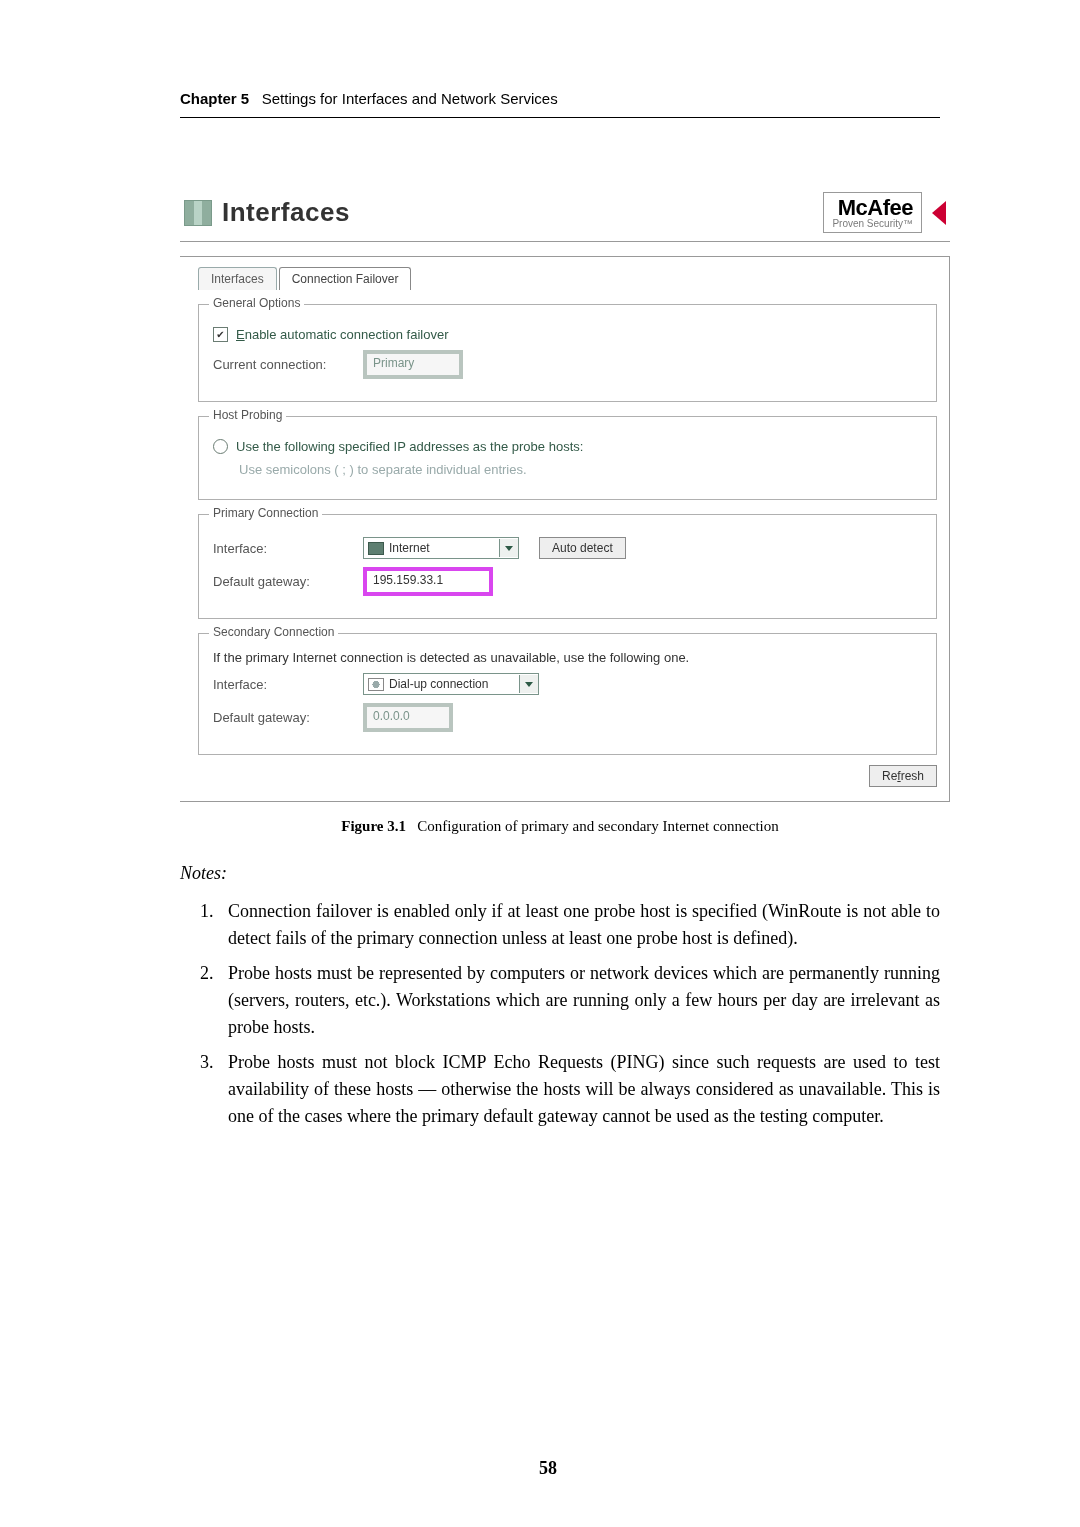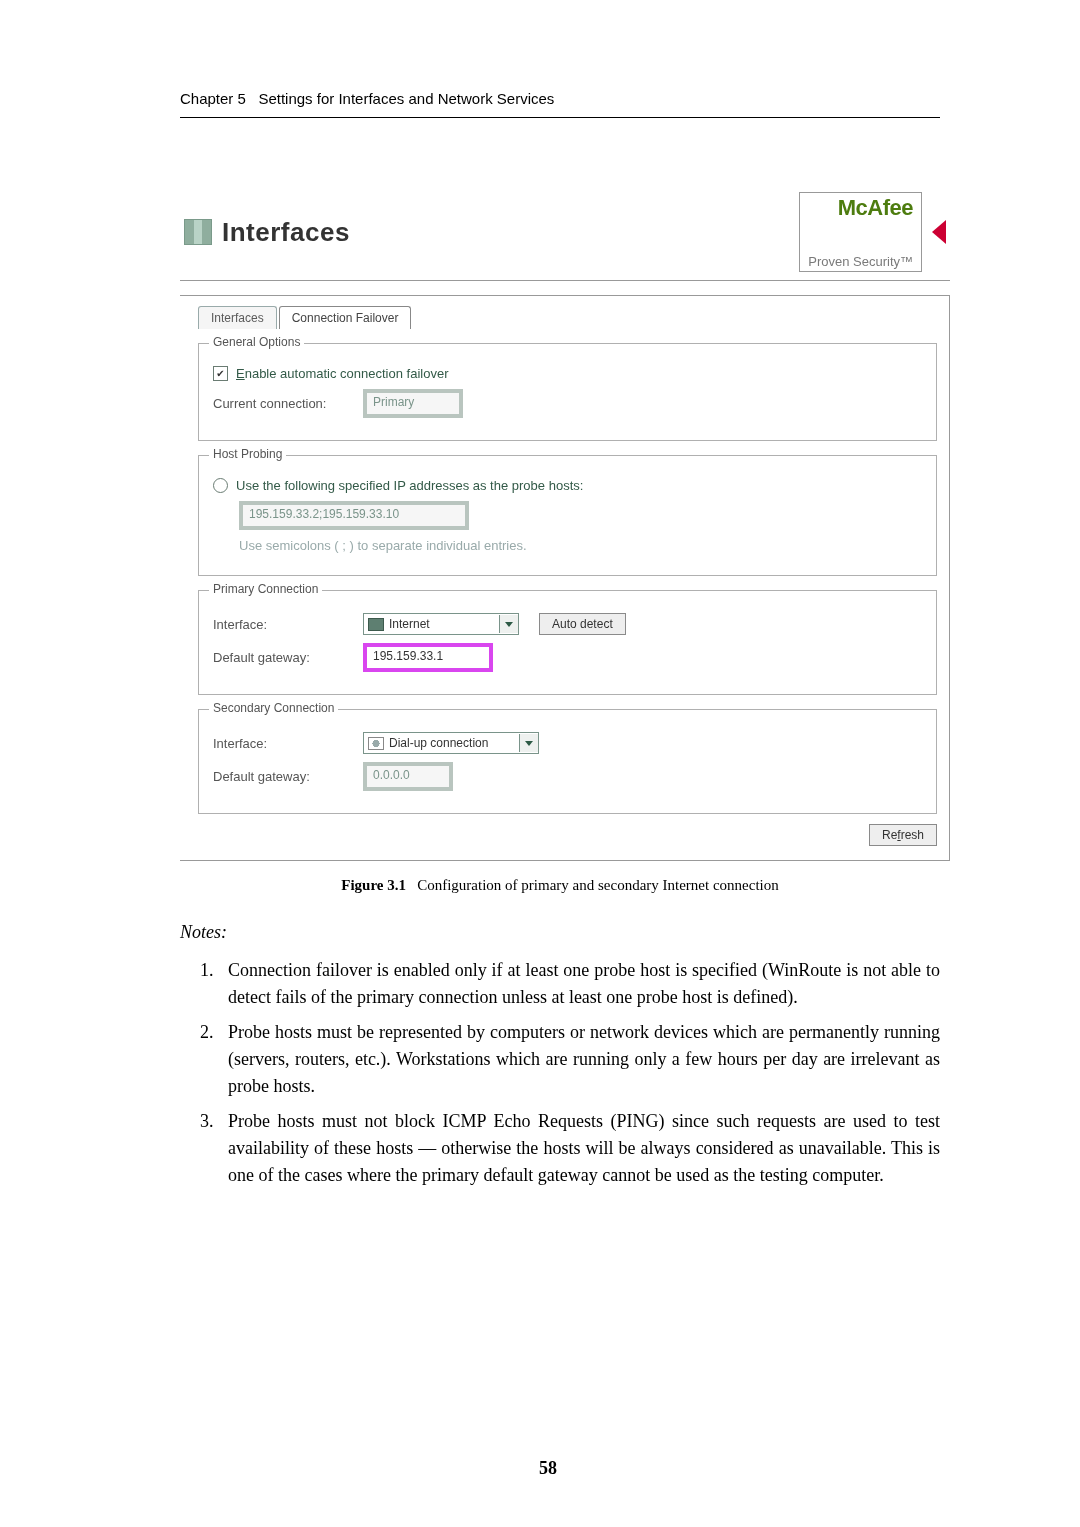--- a/index.html
+++ b/index.html
@@ -13,21 +13,21 @@
     min-height: 1527px;
     padding: 90px 140px 60px 180px;
     box-sizing: border-box;
     position: relative;
   }
   .chap-header {
     font-family: Verdana, Arial, sans-serif;
     font-size: 15px;
     margin-bottom: 10px;
   }
-  .chap-header .bold { font-weight: normal; }
+  .chap-header .bold { font-weight: bold; }
   hr.hdr-rule {
     border: none;
     border-top: 1px solid #000;
     margin: 0 0 70px 0;
   }
   
   .ui-sans {
     font-family: Tahoma, Verdana, Arial, sans-serif;
     font-size: 13px;
     color: #333;
@@ -59,25 +59,25 @@
   .mcafee-box {
     border: 1px solid #999;
     padding: 4px 8px 3px 8px;
     text-align: right;
     line-height: 1;
   }
   .mcafee-box .brand {
     font-family: Arial Black, Arial, sans-serif;
     font-weight: 900;
     font-size: 22px;
-    color: #4d7c0f;
+    color: #000000;
     letter-spacing: -0.5px;
   }
   .mcafee-box .sub {
-    font-size: 13px; color: #7a7a7a; margin-top: 36px;
+    font-size: 10px; color: #7a7a7a;
   }
   .red-tri {
     width: 0; height: 0;
     border-top: 12px solid transparent;
     border-bottom: 12px solid transparent;
     border-right: 14px solid #cc0033;
     margin-left: 10px;
     align-self: center;
   }
   .shot hr.title-rule {
@@ -243,23 +243,20 @@
           <span class="txtbox ro" style="min-width:80px">Primary</span>
         </div>
       </div>
 
       <div class="group">
         <span class="legend">Host Probing</span>
         <div class="row">
           <span class="radio"></span>
           <span class="opt-label">Use the following specified IP addresses as the probe hosts:</span>
         </div>
-        <div class="row" style="margin-left:26px">
-          <span class="txtbox ro" style="min-width:210px">195.159.33.2;195.159.33.10</span>
-        </div>
         <div class="row disabled" style="margin-left:26px">
           <span>Use semicolons ( ; ) to separate individual entries.</span>
         </div>
       </div>
 
       <div class="group">
         <span class="legend">Primary Connection</span>
         <div class="row">
           <span class="lbl">Interface:</span>
           <span class="combo" style="min-width:150px">
@@ -271,20 +268,23 @@
           <span class="btn">Auto detect</span>
         </div>
         <div class="row">
           <span class="lbl">Default gateway:</span>
           <span class="txtbox" style="min-width:110px">195.159.33.1</span>
         </div>
       </div>
 
       <div class="group">
         <span class="legend">Secondary Connection</span>
+        <div class="row" style="margin-top:2px">
+          <span>If the primary Internet connection is detected as unavailable, use the following one.</span>
+        </div>
         <div class="row">
           <span class="lbl">Interface:</span>
           <span class="combo" style="min-width:170px">
             <span class="ic dial"></span>
             <span style="flex:1">Dial-up connection</span>
             <span class="dd"></span>
           </span>
         </div>
         <div class="row">
           <span class="lbl">Default gateway:</span>

